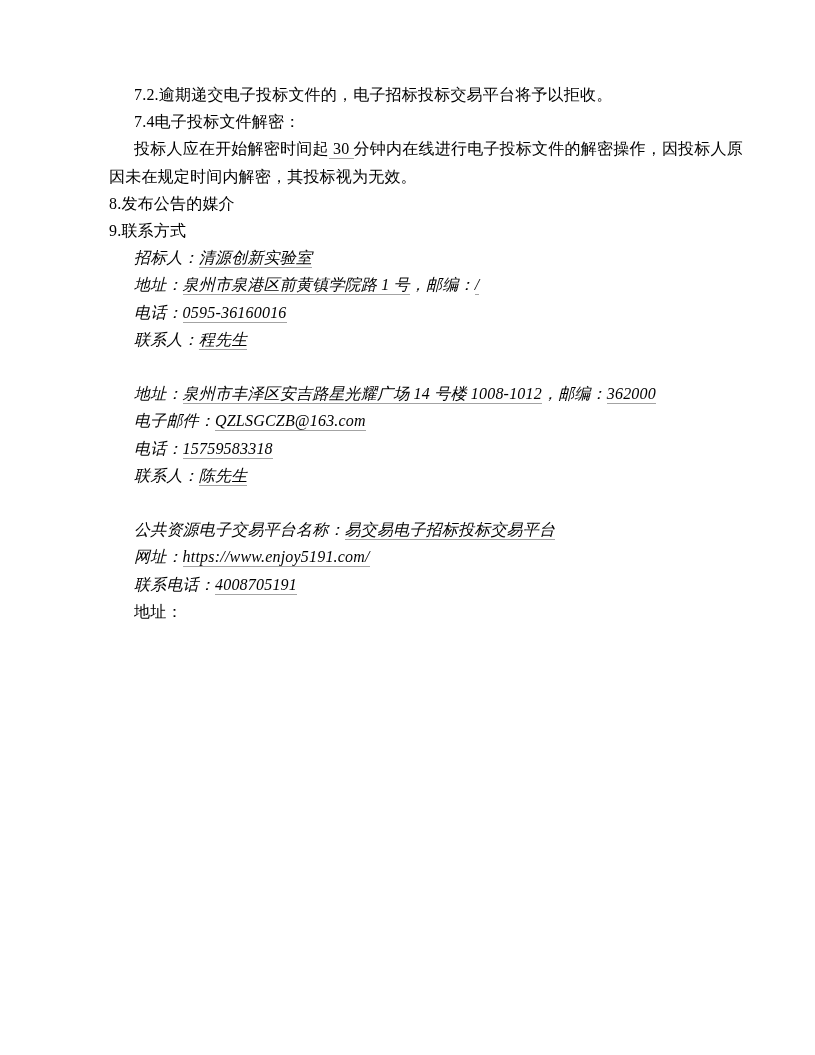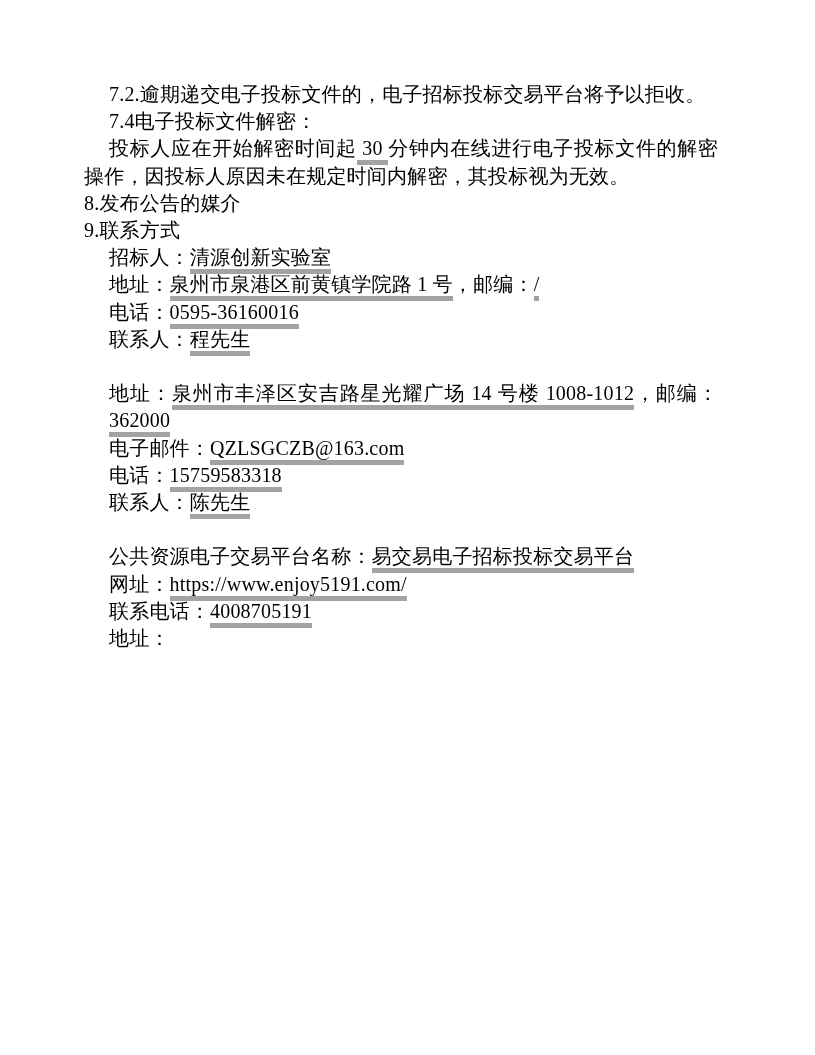--- a/index.html
+++ b/index.html
@@ -10,33 +10,33 @@
   }
   .page {
     position: relative;
     width: 815px; height: 1055px;
     background: #ffffff;
     overflow: hidden;
     color: #000000;
   }
   .doc {
     position: absolute;
-    left: 84px; top: 81px;
+    left: 109px; top: 81px;
     width: 634px;
-    font-size: 20px;
+    font-size: 16px;
     line-height: 27.2px;
     letter-spacing: 0.2px;
     text-align: justify;
     color: #000000;
   }
   p.para { margin: 0; padding: 0; }
   .indent { text-indent: 25px; }
-  .u { border-bottom: 5px solid #a3a3a3; padding-bottom: 1px; }
+  .u { border-bottom: 1px solid #a3a3a3; padding-bottom: 1px; }
   .pre { white-space: pre; }
-  .row { padding-left: 25px; }
+  .row { padding-left: 25px; font-style: italic; }
   .row-flex { display: flex; padding-left: 25px; }
   .row-flex .lbl { flex: 0 0 auto; white-space: nowrap; }
   .row-flex .val { flex: 1 1 auto; text-align: justify; }
   .gap { height: 27.2px; }
 </style>
 </head>
 <body>
 
 <div class="page">
   <div class="doc">

